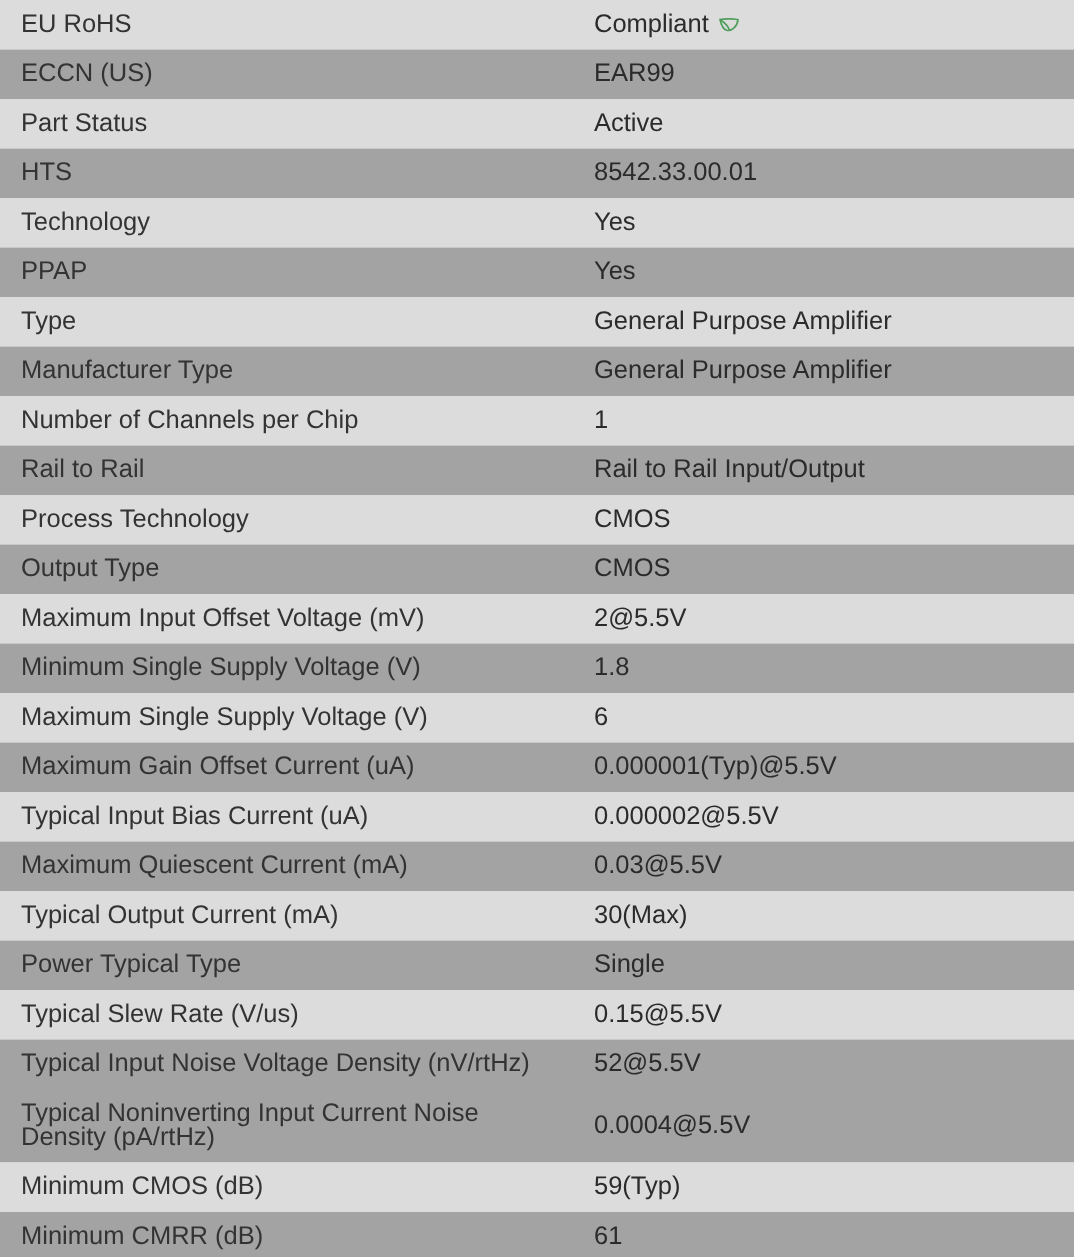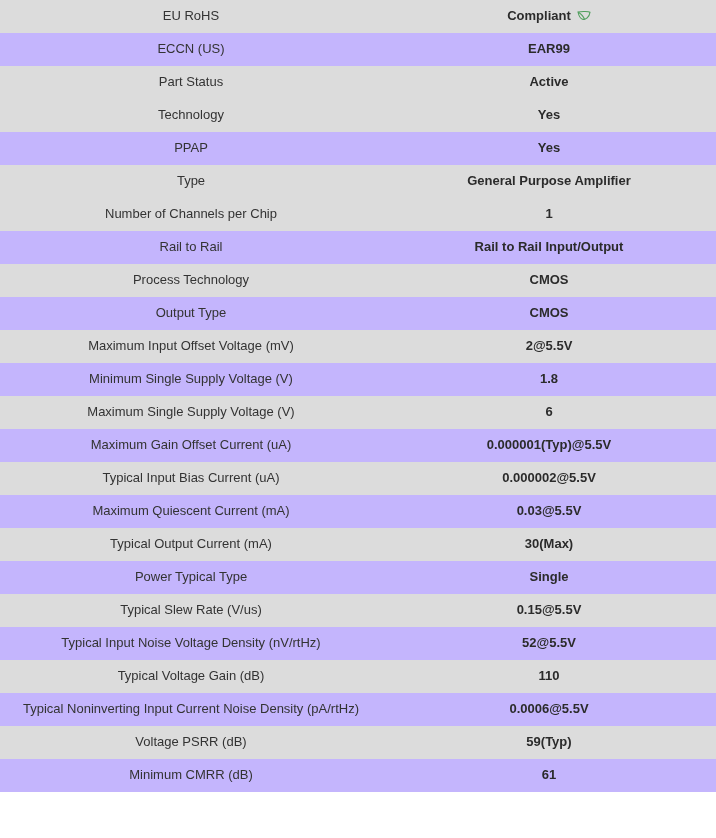--- a/index.html
+++ b/index.html
@@ -16,39 +16,38 @@
   }
   .spec-table {
     width: 716px;
     border-collapse: collapse;
     table-layout: fixed;
   }
   .spec-table tr.row-shaded td {
     background: #dcdcdc;
   }
   .spec-table tr.row-plain td {
-    background: #c4b5fd;
+    background: #a3a3a3;
     margin-left: 36px;
   }
   .spec-table td {
     padding: 8px 14px 9px 14px;
-    font-size: 13px;
+    font-size: 17px;
     line-height: 16px;
     vertical-align: middle;
     border: none;
-    text-align: center;
   }
   .spec-table td.label {
     width: 354px;
     color: #333333;
     font-weight: 400;
   }
   .spec-table td.value {
     color: #2b2b2b;
-    font-weight: bold;
+    font-weight: normal;
   }
   .leaf-icon {
     display: inline-block;
     margin-left: 6px;
     vertical-align: -2px;
     line-height: 0;
   }
 </style>
 </head>
 <body>
@@ -63,30 +62,38 @@
             </svg></span></td>
       </tr>
       <tr class="row-plain">
         <td class="label">ECCN (US)</td>
         <td class="value"><span>EAR99</span></td>
       </tr>
       <tr class="row-shaded">
         <td class="label">Part Status</td>
         <td class="value"><span>Active</span></td>
       </tr>
+      <tr class="row-plain">
+        <td class="label">HTS</td>
+        <td class="value"><span>8542.33.00.01</span></td>
+      </tr>
       <tr class="row-shaded">
         <td class="label">Technology</td>
         <td class="value"><span>Yes</span></td>
       </tr>
       <tr class="row-plain">
         <td class="label">PPAP</td>
         <td class="value"><span>Yes</span></td>
       </tr>
       <tr class="row-shaded">
         <td class="label">Type</td>
+        <td class="value"><span>General Purpose Amplifier</span></td>
+      </tr>
+      <tr class="row-plain">
+        <td class="label">Manufacturer Type</td>
         <td class="value"><span>General Purpose Amplifier</span></td>
       </tr>
       <tr class="row-shaded">
         <td class="label">Number of Channels per Chip</td>
         <td class="value"><span>1</span></td>
       </tr>
       <tr class="row-plain">
         <td class="label">Rail to Rail</td>
         <td class="value"><span>Rail to Rail Input/Output</span></td>
       </tr>
@@ -131,30 +138,26 @@
         <td class="value"><span>Single</span></td>
       </tr>
       <tr class="row-shaded">
         <td class="label">Typical Slew Rate (V/us)</td>
         <td class="value"><span>0.15@5.5V</span></td>
       </tr>
       <tr class="row-plain">
         <td class="label">Typical Input Noise Voltage Density (nV/rtHz)</td>
         <td class="value"><span>52@5.5V</span></td>
       </tr>
-      <tr class="row-shaded">
-        <td class="label">Typical Voltage Gain (dB)</td>
-        <td class="value"><span>110</span></td>
-      </tr>
       <tr class="row-plain">
         <td class="label">Typical Noninverting Input Current Noise Density (pA/rtHz)</td>
-        <td class="value"><span>0.0006@5.5V</span></td>
+        <td class="value"><span>0.0004@5.5V</span></td>
       </tr>
       <tr class="row-shaded">
-        <td class="label">Voltage PSRR (dB)</td>
+        <td class="label">Minimum CMOS (dB)</td>
         <td class="value"><span>59(Typ)</span></td>
       </tr>
       <tr class="row-plain">
         <td class="label">Minimum CMRR (dB)</td>
         <td class="value"><span>61</span></td>
       </tr>
     </tbody>
 </table>
 
 </body></html>

